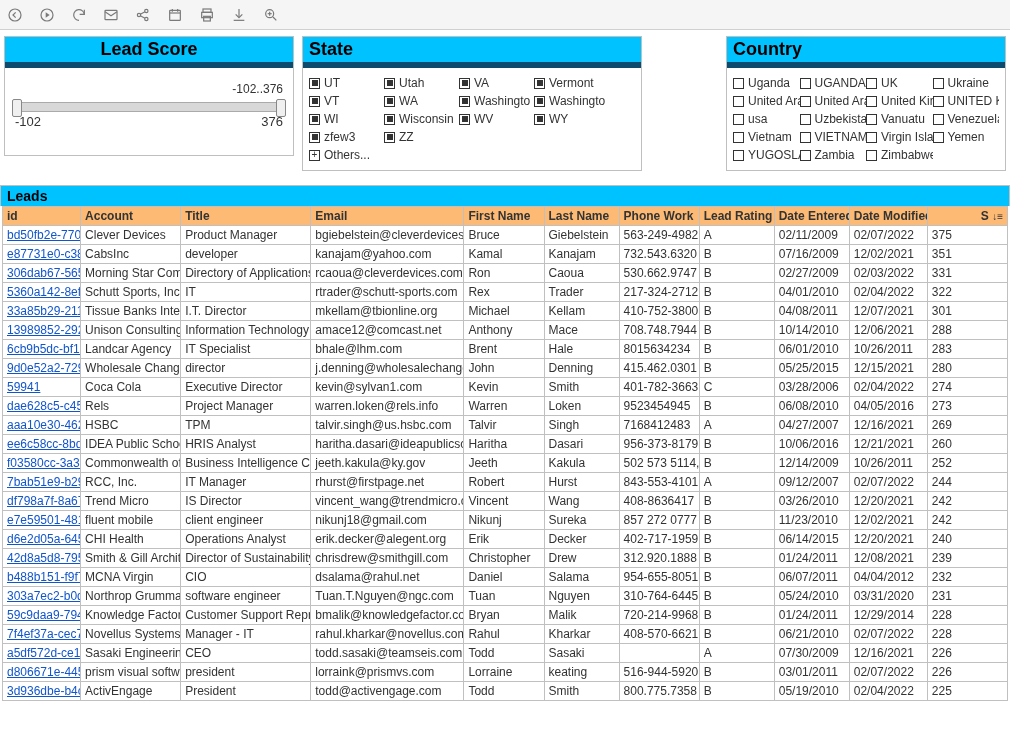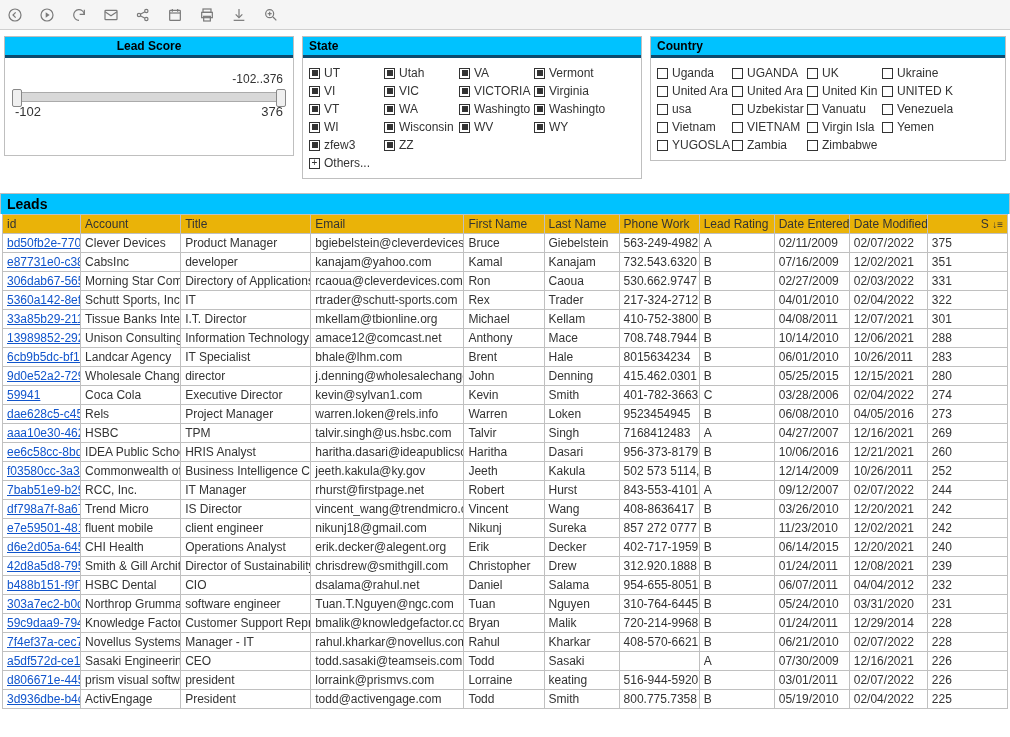--- a/index.html
+++ b/index.html
@@ -6,44 +6,44 @@
 body { font-family: Arial, sans-serif; font-size: 12px; color: #333; background: #fff; width: 1010px; }
 
 
 .toolbar { height: 30px; background: #f5f5f5; border-bottom: 1px solid #d0d0d0; display: flex; align-items: center; padding: 0 6px; gap: 14px; }
 .tb-icon { width: 18px; height: 18px; display: flex; align-items: center; justify-content: center; color: #7a7a7a; cursor: pointer; }
 .tb-icon svg { width: 16px; height: 16px; stroke: #7a7a7a; stroke-width: 1.8; fill: none; }
 
 
 .filters { display: flex; gap: 8px; padding: 6px 4px 4px 4px; align-items: flex-start; }
 .panel { border: 1px solid #bfbfbf; position: relative; }
-.panel-header { background: #00c2ff; color: #000; font-weight: bold; font-size: 12px; padding: 2px 6px; border-bottom: 3px solid #0c4a6e; }
+.panel-header { background: #00c2ff; color: #000; font-weight: bold; font-size: 18px; padding: 2px 6px; border-bottom: 6px solid #0c4a6e; }
 .score-panel { width: 290px; height: 120px; }
 .score-body { padding: 14px 10px 0 10px; }
 .score-label { text-align: right; font-size: 12px; margin-bottom: 6px; }
 .slider-track { position: relative; height: 10px; background: #e3e3e3; border: 1px solid #aaa; border-radius: 2px; }
 .slider-fill { position:absolute; left:0; top:0; bottom:0; right:0; background:#d8d8d8; }
 .slider-handle { position:absolute; top:-4px; width:10px; height:18px; background:#f0f0f0; border:1px solid #888; border-radius:2px; }
 .slider-minmax { display:flex; justify-content:space-between; font-size:13px; margin-top:2px; }
 
 .state-panel { width: 340px; }
-.country-panel { width: 356px; margin-left: auto;}
+.country-panel { width: 280px; margin-left: auto;}
 .check-grid { padding: 6px; }
 .check-row { display: flex; }
 .check-cell { width: 75px; display: flex; align-items: center; gap: 4px; font-size: 12px; padding: 2px 0; white-space: nowrap; overflow: hidden; }
 .chk { width: 11px; height: 11px; border: 1.5px solid #333; display:inline-flex; align-items:center; justify-content:center; flex: 0 0 11px;}
 .chk.filled::after { content:""; width:6px; height:6px; background:#333; }
 .plus { width:11px; height:11px; border:1.5px solid #333; display:inline-flex; align-items:center; justify-content:center; font-size:10px; line-height:1; flex:0 0 11px;}
 
 
 .leads-wrapper { margin-top: 10px; }
 .leads-header { background:#00c2ff; color:#000; font-weight:bold; font-size:14px; padding:2px 6px; border:1px solid #bfbfbf; border-bottom:none; }
 table.leads { width: 1006px; border-collapse: collapse; table-layout: fixed; margin-left:2px; }
 table.leads th, table.leads td { border:1px solid #c0c0c0; padding:2px 4px; font-size:12px; text-align:left; overflow:hidden; white-space:nowrap; text-overflow:clip; height:19px; }
-table.leads th { font-weight:normal; background:#eab308; }
+table.leads th { font-weight:bold; background:#fdba74; }
 table.leads th.sort { text-align:right; position:relative; }
 .sort-icon { font-size:10px; }
 td.num { text-align:right; }
 td a.idlink { color: #1155cc; text-decoration: underline; }
 
 col.c-id{width:78px} col.c-acct{width:100px} col.c-title{width:130px} col.c-email{width:153px}
 col.c-fn{width:80px} col.c-ln{width:75px} col.c-phone{width:80px} col.c-rating{width:75px}
 col.c-dent{width:75px} col.c-dmod{width:78px} col.c-s{width:80px}
 </style>
 </head>
@@ -145,38 +145,20 @@
             <span class="chk filled"></span>
             <span>Utah</span>
           </div>
           <div class="check-cell">
             <span class="chk filled"></span>
             <span>VA</span>
           </div>
           <div class="check-cell">
             <span class="chk filled"></span>
             <span>Vermont</span>
-          </div>
-        </div>
-        <div class="check-row">
-          <div class="check-cell">
-            <span class="chk filled"></span>
-            <span>VI</span>
-          </div>
-          <div class="check-cell">
-            <span class="chk filled"></span>
-            <span>VIC</span>
-          </div>
-          <div class="check-cell">
-            <span class="chk filled"></span>
-            <span>VICTORIA</span>
-          </div>
-          <div class="check-cell">
-            <span class="chk filled"></span>
-            <span>Virginia</span>
           </div>
         </div>
         <div class="check-row">
           <div class="check-cell">
             <span class="chk filled"></span>
             <span>VT</span>
           </div>
           <div class="check-cell">
             <span class="chk filled"></span>
             <span>WA</span>
@@ -585,21 +567,21 @@
           <td>Christopher</td>
           <td>Drew</td>
           <td>312.920.1888</td>
           <td>B</td>
           <td>01/24/2011</td>
           <td>12/08/2021</td>
           <td class="num">239</td>
         </tr>
         <tr>
           <td><a class="idlink">b488b151-f9f7-</a></td>
-          <td>HSBC Dental</td>
+          <td>MCNA Virgin</td>
           <td>CIO</td>
           <td>dsalama@rahul.net</td>
           <td>Daniel</td>
           <td>Salama</td>
           <td>954-655-8051</td>
           <td>B</td>
           <td>06/07/2011</td>
           <td>04/04/2012</td>
           <td class="num">232</td>
         </tr>

